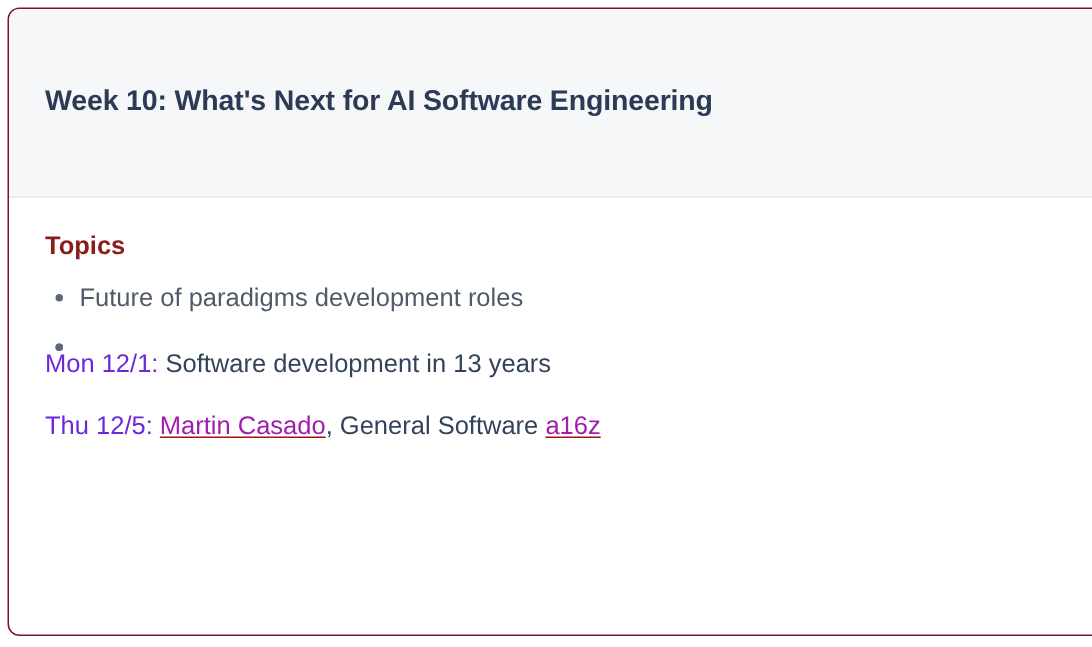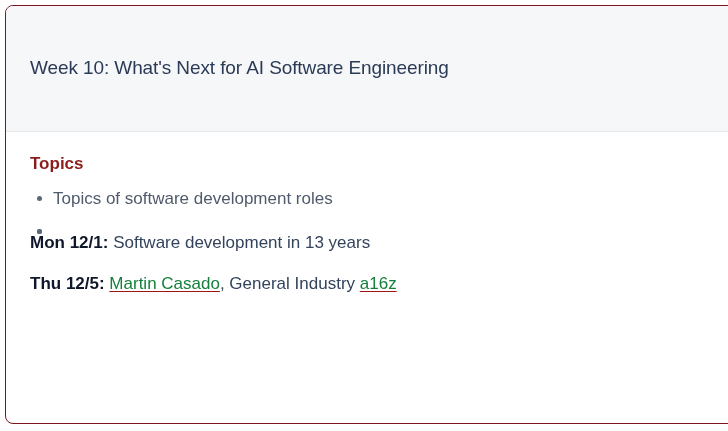--- a/index.html
+++ b/index.html
@@ -33,21 +33,21 @@
     background: #f6f7f9;
     border-bottom: 1px solid #e6e8eb;
     height: 126px;
     padding: 0 0 0 24px;
     display: flex;
     align-items: center;
   }
 
   #card-title {
     font-size: 19px;
-    font-weight: normal;
+    font-weight: bold;
     color: #2b3a55;
     letter-spacing: -0.1px;
     line-height: 1.3;
   }
 
   #card-body {
     box-sizing: border-box;
     background: #ffffff;
     padding: 22px 24px 0 24px;
   }
@@ -90,26 +90,26 @@
   .schedule-line {
     font-size: 17px;
     color: #34435c;
     line-height: 1.25;
     margin-bottom: 20px;
   }
 
   .schedule-line:last-child { margin-bottom: 0; }
 
   .schedule-date {
-    font-weight: bold;
-    color: #0f172a;
+    font-weight: normal;
+    color: #6d28d9;
   }
 
   a.inline-link {
-    color: #15803d;
+    color: #a21caf;
     text-decoration: underline;
     text-decoration-color: #9b1515;
     text-underline-offset: 2px;
   }
 </style>
 </head>
 <body>
 
 <div id="card">
 
@@ -117,32 +117,32 @@
     <div id="card-title">Week 10: What's Next for AI Software Engineering</div>
   </div>
 
   <div id="card-body">
 
     <div class="section-heading">Topics</div>
 
     <ul class="topics-list">
       <li>
         <span class="bullet-marker"></span>
-        <span>Topics of software development roles</span>
+        <span>Future of paradigms development roles</span>
       </li>
       <li>
         <span class="bullet-marker"></span>
       </li>
       <li>
         <span class="bullet-marker"></span>
       </li>
     </ul>
 
     <div class="schedule-line">
       <span class="schedule-date">Mon 12/1:</span><span> Software development in 13 years</span>
     </div>
 
     <div class="schedule-line">
-      <span class="schedule-date">Thu 12/5:</span><span> </span><a class="inline-link" href="#">Martin Casado</a><span>, General Industry </span><a class="inline-link" href="#">a16z</a>
+      <span class="schedule-date">Thu 12/5:</span><span> </span><a class="inline-link" href="#">Martin Casado</a><span>, General Software </span><a class="inline-link" href="#">a16z</a>
     </div>
 
   </div>
 </div>
 
 </body></html>

